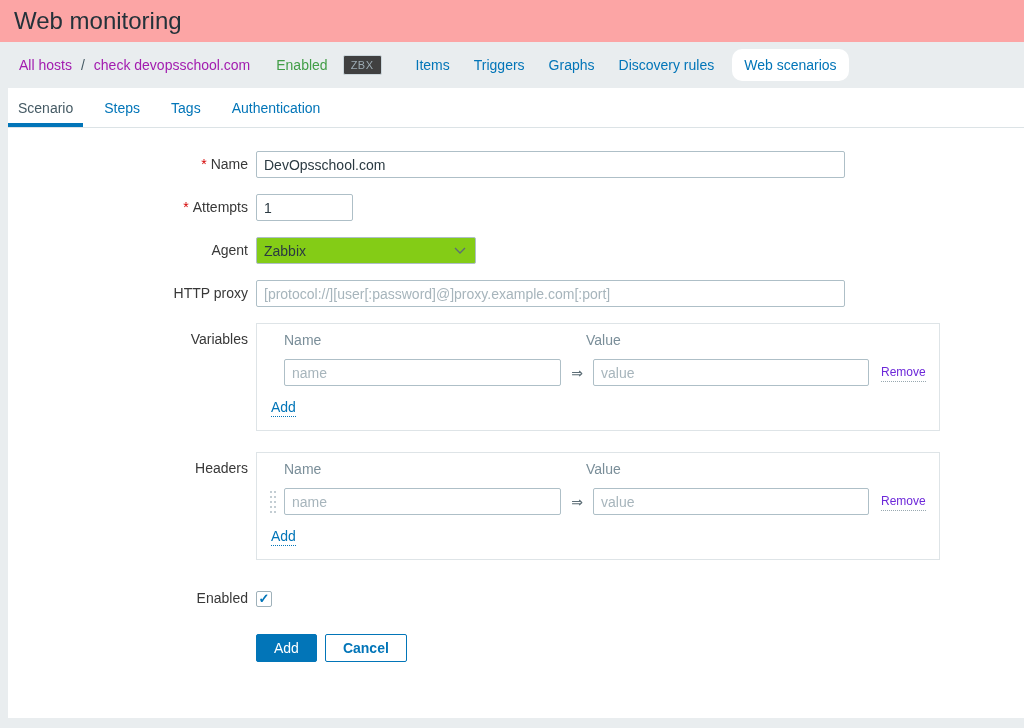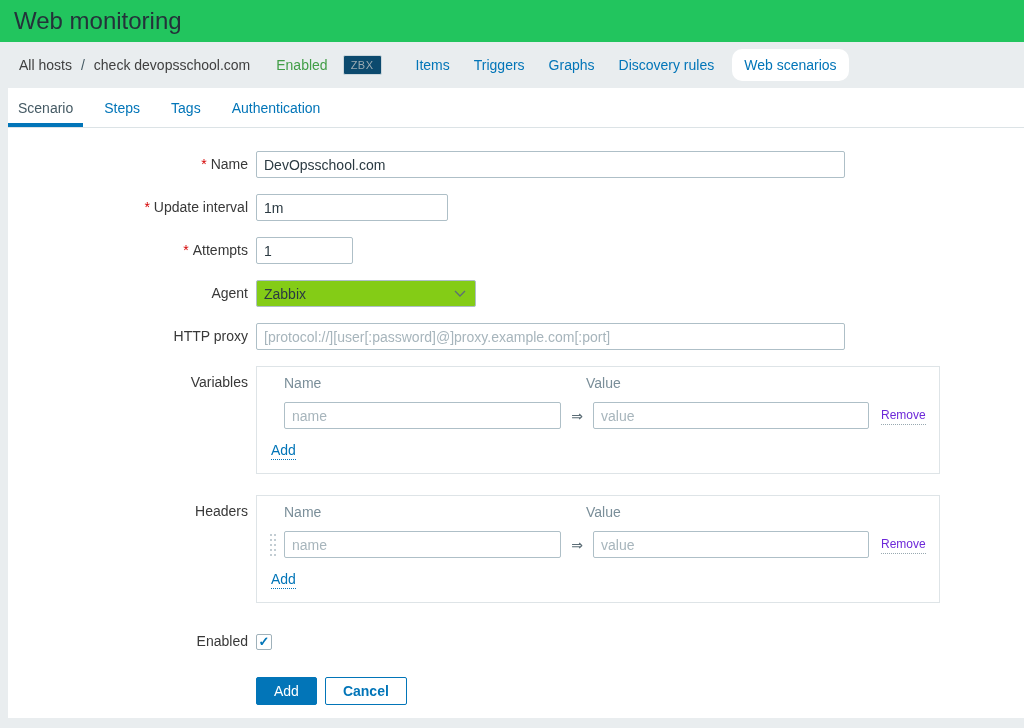--- a/index.html
+++ b/index.html
@@ -4,34 +4,34 @@
 <style>
   * { box-sizing: border-box; margin: 0; padding: 0; }
   html,body { width:1024px; height:728px; }
   body {
     font-family: "Liberation Sans", sans-serif;
     background: #e9edef;
     color: #383838;
     overflow: hidden;
   }
   
-  .top-white { background:#22c55e; height:42px; padding:7px 0 0 14px; }
+  .top-white { background:#fca5a5; height:42px; padding:7px 0 0 14px; }
   .page-title { font-size:24px; font-weight:400; color:#24323a; }
 
   
   .crumb-bar {
     height:46px; display:flex; align-items:center;
     padding-left:19px; font-size:14px;
   }
-  .crumb-bar a, .link { color:#404040; text-decoration:none; cursor:pointer; }
+  .crumb-bar a, .link { color:#a21caf; text-decoration:none; cursor:pointer; }
   .crumb-sep { color:#455a64; margin:0 9px; }
   .host-status { color:#429e47; margin-left:26px; }
   .iface-badge {
     margin-left:15px; font-size:11px; color:#9cabb3;
-    border:1px solid #ccd7dc; background:#0c4a6e;
+    border:1px solid #ccd7dc; background:#404040;
     padding:3px 7px; border-radius:2px; letter-spacing:0.5px;
   }
   .crumb-nav { display:flex; align-items:center; margin-left:10px; }
   .crumb-nav-item { color:#0275b8; margin-left:24px; cursor:pointer; }
   .crumb-nav-item.active {
     background:#ffffff; border-radius:10px; padding:8px 12px; margin-left:18px;
   }
 
   
   .panel {
@@ -163,26 +163,20 @@
 
   <div class="form">
 
     <div class="form-row">
       <div class="row-label">
         <span class="req">*</span><span>Name</span>
       </div>
       <input type="text" class="w-wide" value="DevOpsschool.com" style="">
     </div>
 
-    <div class="form-row">
-      <div class="row-label">
-        <span class="req">*</span><span>Update interval</span>
-      </div>
-      <input type="text" class="w-interval" value="1m" style="">
-    </div>
 
     <div class="form-row">
       <div class="row-label">
         <span class="req">*</span><span>Attempts</span>
       </div>
       <input type="text" class="w-attempts" value="1" style="">
     </div>
 
     <div class="form-row">
       <div class="row-label">

